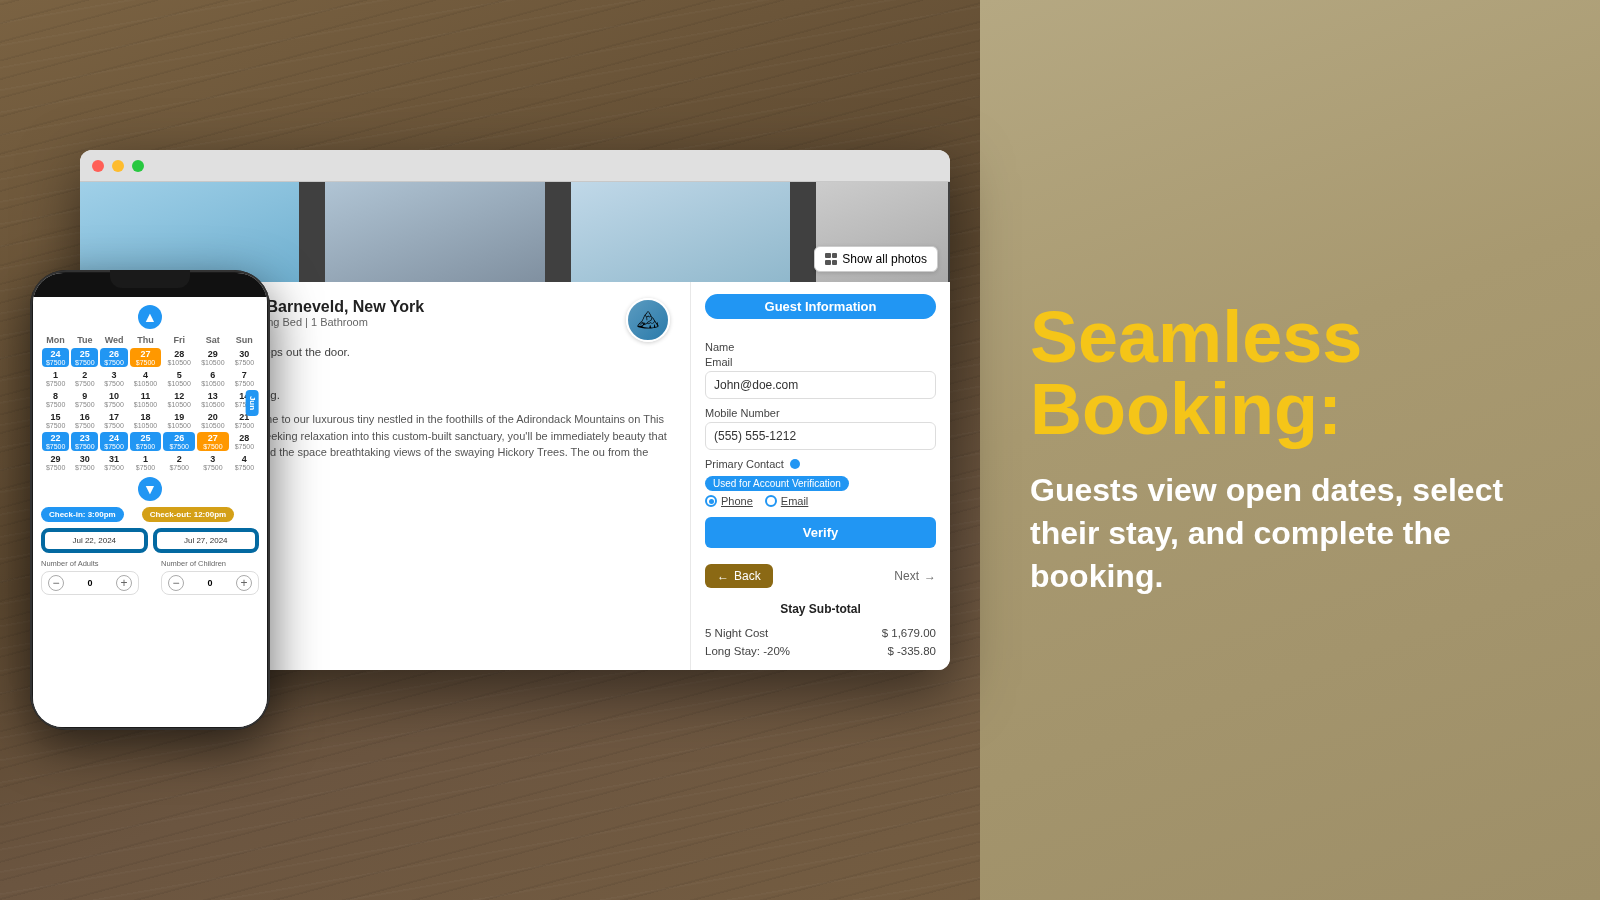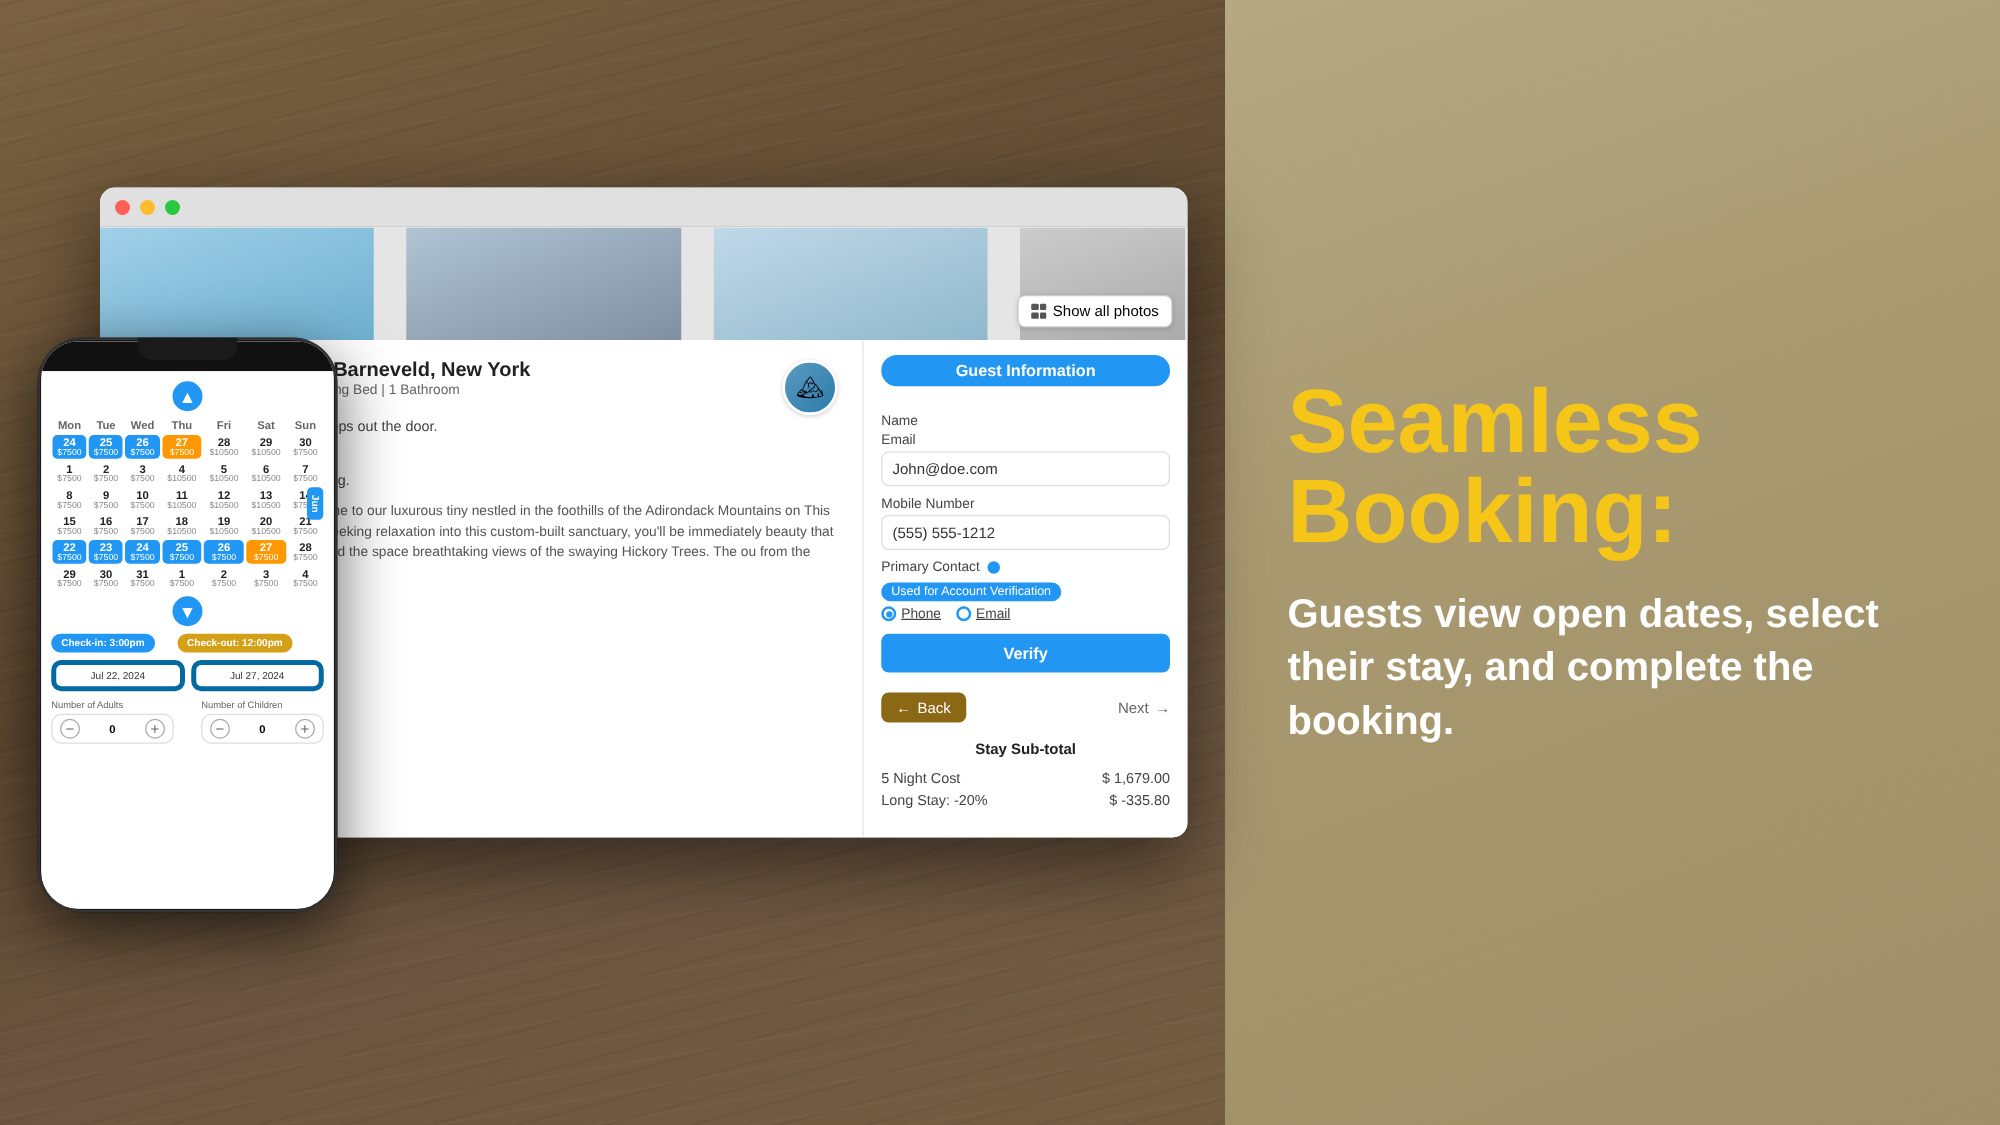--- a/index.html
+++ b/index.html
@@ -102,23 +102,23 @@
     .browser-content {
       background: #ffffff;
       height: calc(100% - 32px);
       overflow: hidden;
       display: flex;
       flex-direction: column;
     }
 
     
     .photo-strip {
-      height: 90px;
-      display: flex;
-      background: #e5e5e5;
+      height: 100px;
+      display: flex;
+      background: #404040;
       position: relative;
       flex-shrink: 0;
       gap: 24px;
     }
 
     .photo-block {
       flex: 1;
       background: linear-gradient(135deg, #a8d4e6, #7eb8d4);
       margin-right: 2px;
     }

